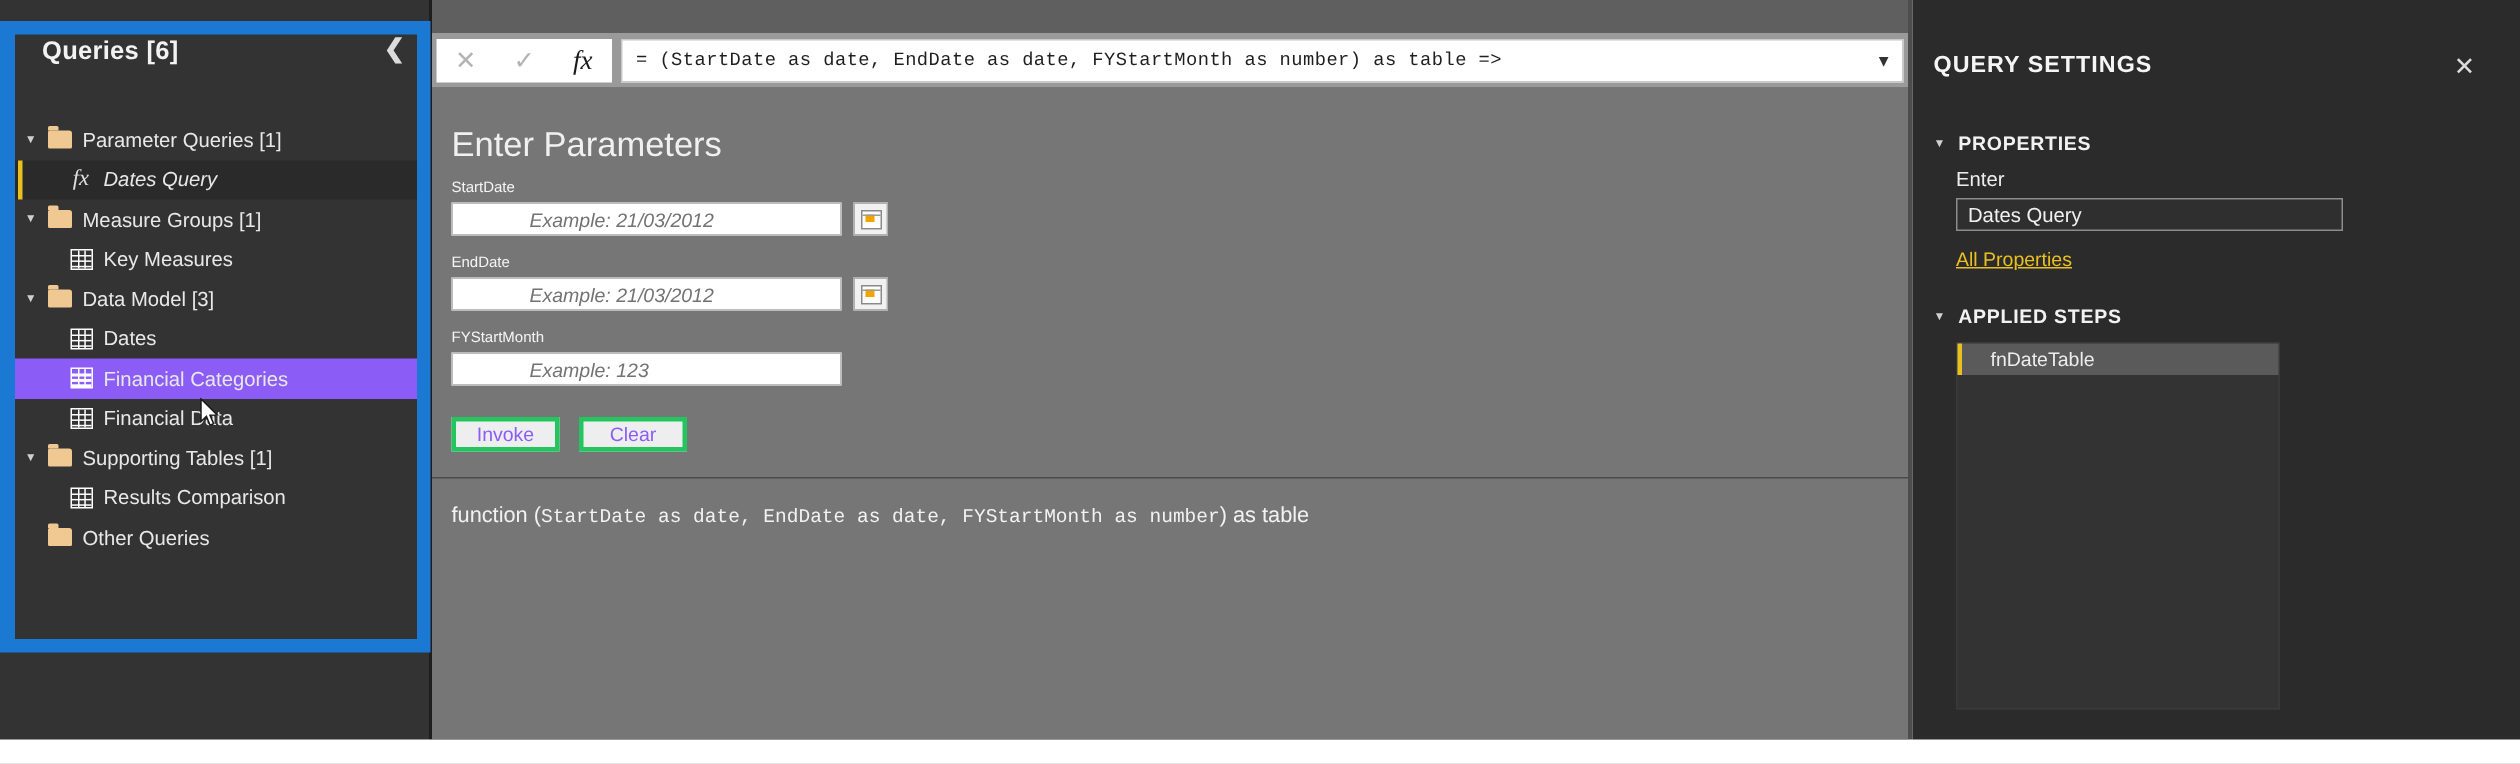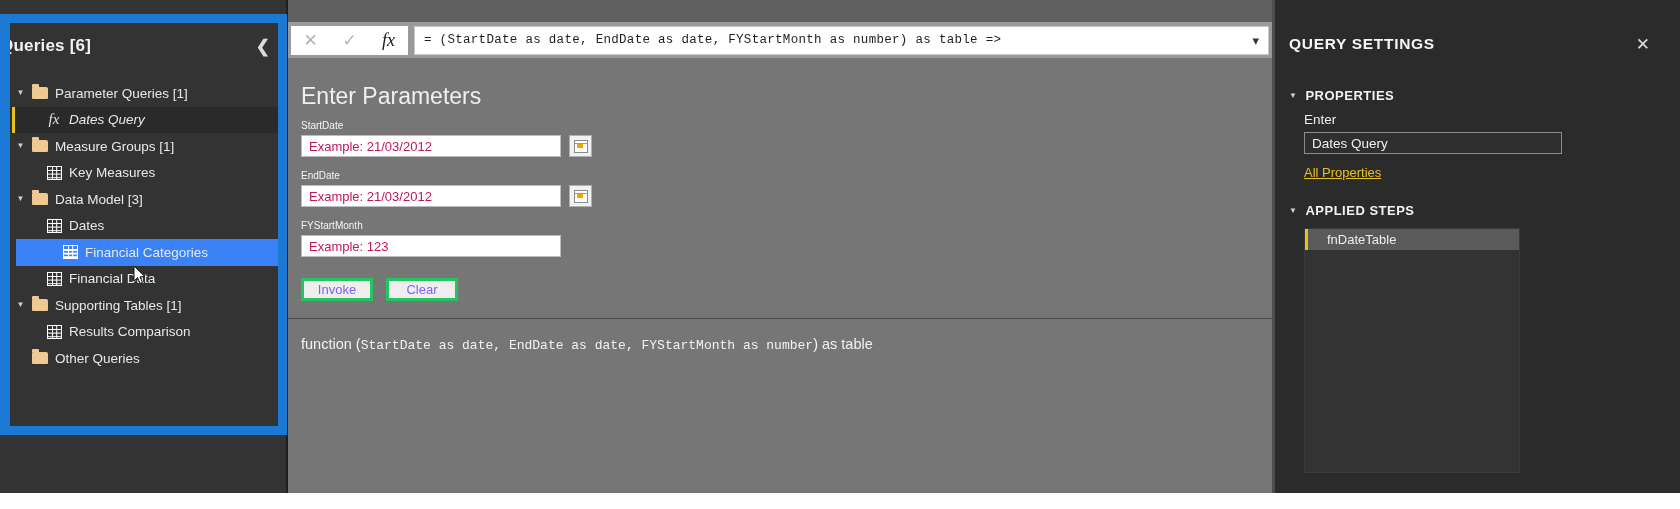--- a/index.html
+++ b/index.html
@@ -29,22 +29,22 @@
     width: 287px; height: 421px;
     border: 9px solid #1b79d4;
     border-left-width: 10px;
     pointer-events: none;
     z-index: 40;
   }
   .queries-header {
     position: absolute;
     left: 0; top: 24px;
     width: 286px; height: 44px;
-    display: flex; align-items: center;
-    padding-left: 0; padding-right: 16px;
+    display: flex; align-items: flex-start;
+    padding-left: 28px; padding-right: 16px;
   }
   .queries-title {
     color: #f2f2f2;
     font-size: 17px;
     font-weight: bold;
     letter-spacing: .2px;
     flex: 1;
   }
   .collapse-chevron {
     color: #dcdcdc;
@@ -64,21 +64,21 @@
     white-space: nowrap;
   }
   .tree-row.selected { background: #2a2a2a; }
   .tree-row.selected::before {
     content: "";
     position: absolute;
     left: 12px; top: 0;
     width: 3px; height: 100%;
     background: #e8c020;
   }
-  .tree-row.hovered { background: #3b82f6; margin-left: 16px; }
+  .tree-row.hovered { background: #8b5cf6; }
   .disc {
     width: 13px; margin-left: 14px;
     color: #cfcfcf; font-size: 8px; line-height: 1;
     display: flex; align-items: center; justify-content: center;
   }
   .disc.blank { color: transparent; }
   .ico { width: 26px; display: flex; align-items: center; justify-content: center; }
   .folder-ico {
     width: 16px; height: 12px;
     background: #f0c992;
@@ -221,22 +221,24 @@
   }
   .field-row { display: flex; align-items: center; }
   .txt-input {
     width: 260px; height: 22px;
     background: #ffffff;
     border: 1px solid #bdbdbd;
     display: flex; align-items: center;
     padding-left: 7px;
   }
   .txt-input .ph {
-    color: #be185d;
-    font-size: 13px;
+    font-style: italic;
+    color: #737373;
+    font-size: 13px;
+    margin-left: 44px;
   }
   .date-btn {
     width: 23px; height: 22px;
     margin-left: 8px;
     background: #f1f1f1;
     border: 1px solid #b0b0b0;
     display: flex; align-items: center; justify-content: center;
   }
   .cal-ico {
     width: 14px; height: 13px;

